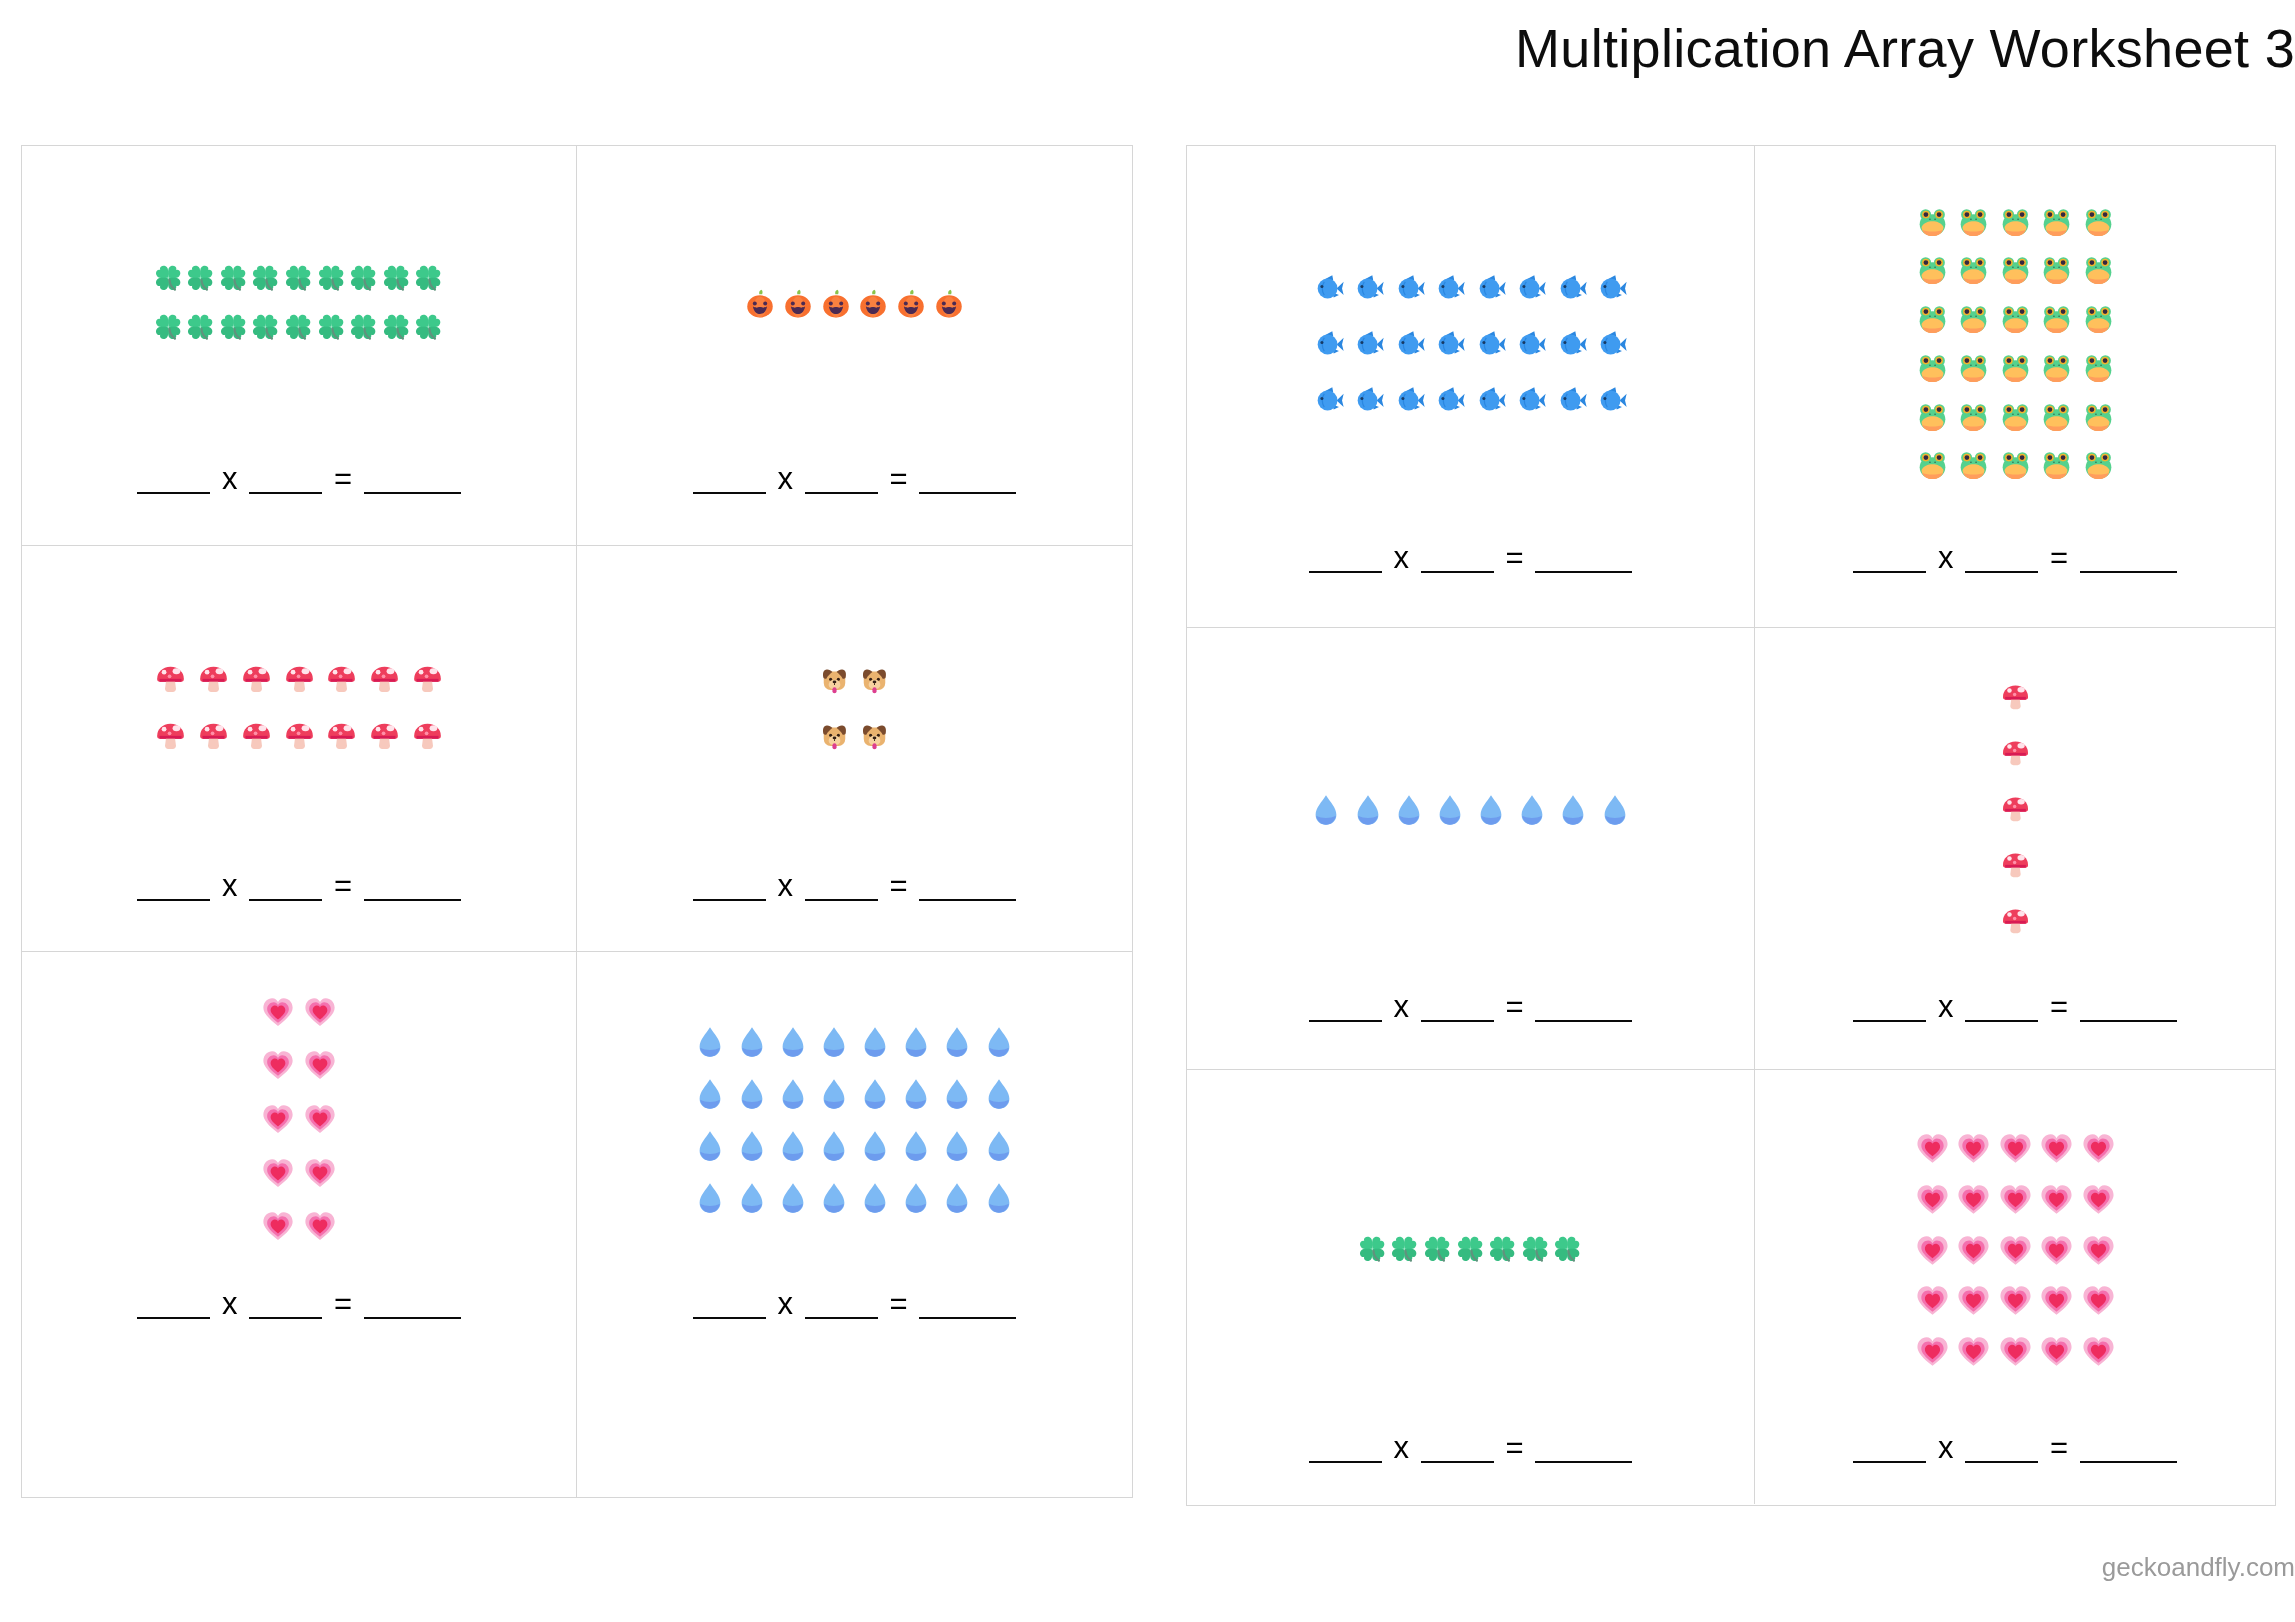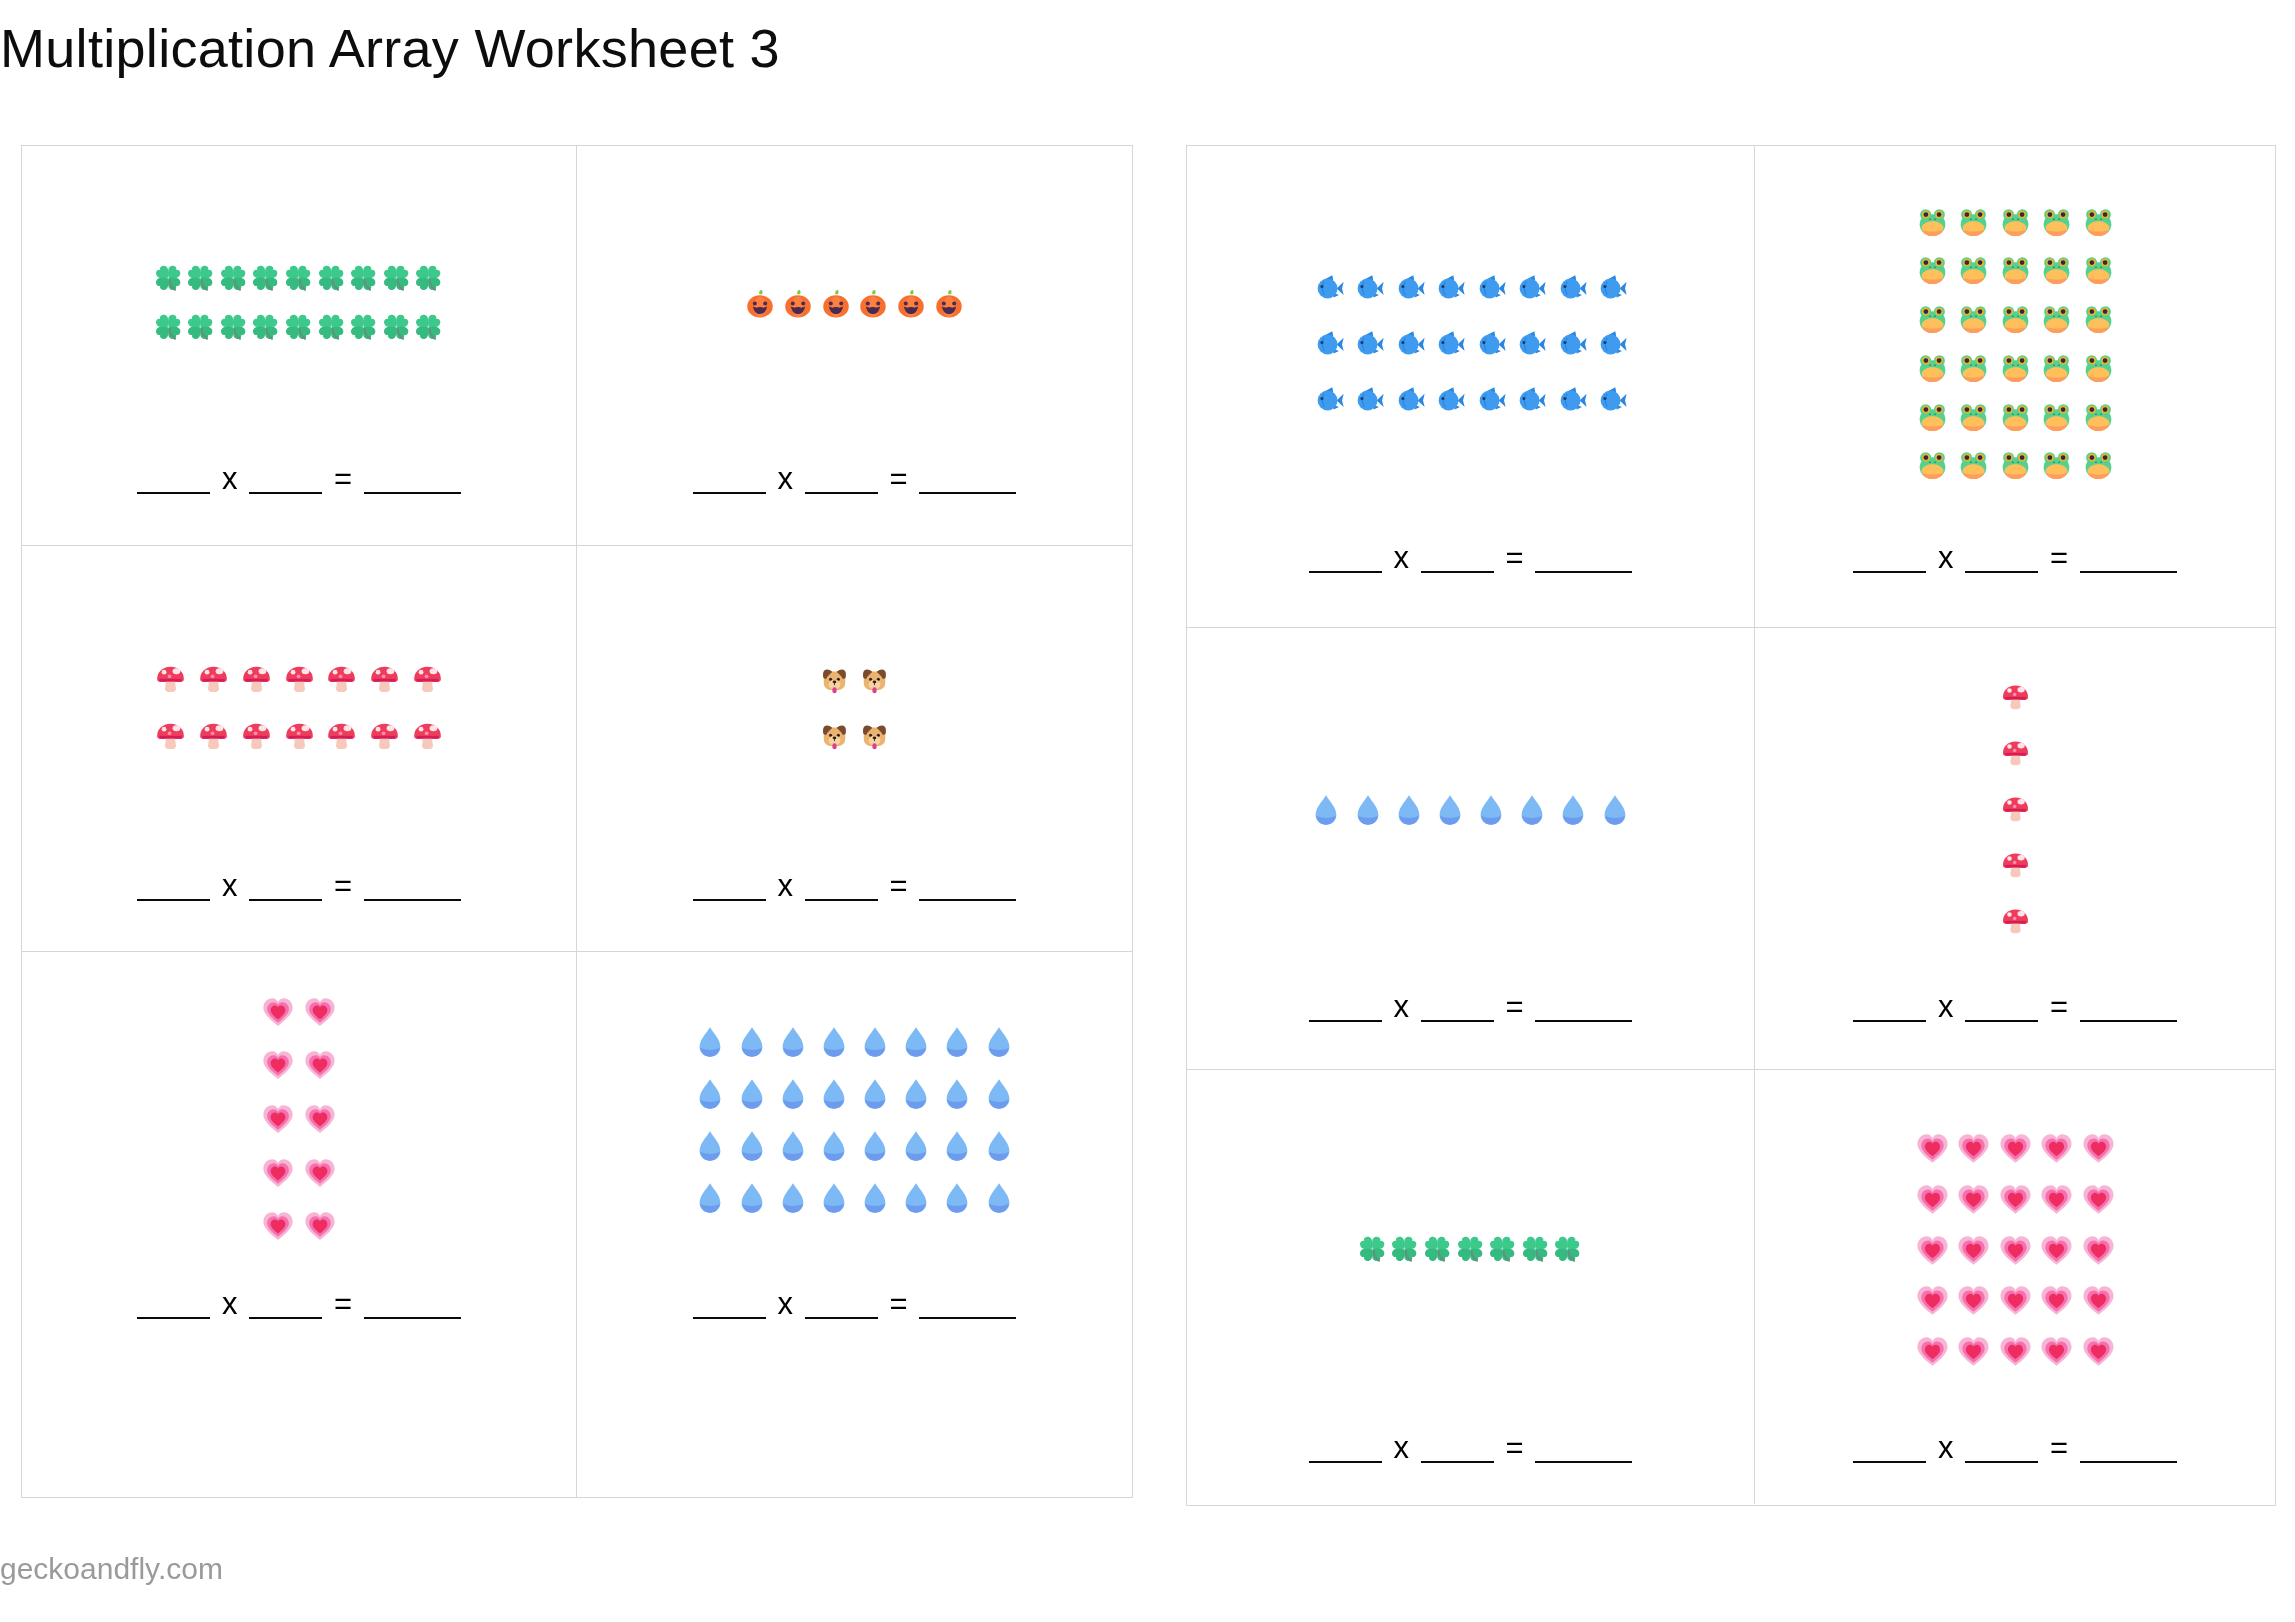--- a/index.html
+++ b/index.html
@@ -3,21 +3,21 @@
 <meta charset="utf-8">
 <style>
   * { margin:0; padding:0; box-sizing:border-box; }
   html,body { background:#ffffff; }
   body {
     width:2295px; height:1623px; position:relative;
     font-family:"Liberation Sans", sans-serif;
   }
   .title {
     position:absolute; top:17px; left:0; width:100%;
-    text-align:left; font-size:54px; font-weight:400; color:#0d0d0d;
+    text-align:right; font-size:54px; font-weight:400; color:#0d0d0d;
     letter-spacing:0.3px;
   }
   .panel {
     position:absolute; background:#fff;
     border:1.3px solid #d6d6d6;
     display:grid;
   }
   .panel-left {
     left:21px; top:145px; width:1112px; height:1353px;
     grid-template-columns:555px 555px;
@@ -46,21 +46,21 @@
     margin-bottom:var(--eqmb,52px);
     font-size:31px; color:#000;
   }
   .blank { display:inline-block; border-bottom:2px solid #0a0a0a; height:29px; }
   .blank-a { width:73px; }
   .blank-b { width:73px; }
   .blank-c { width:97px; }
   .op { line-height:1; padding:0 1.3px; }
   .footer {
     position:absolute; top:1552px; left:0; width:100%;
-    text-align:left; font-size:30px; color:#9a9a9a;
+    text-align:right; font-size:26px; color:#9a9a9a;
   }
   .svgdefs { position:absolute; width:0; height:0; overflow:hidden; }
 </style>
 </head>
 <body>
 
 <svg class="svgdefs" aria-hidden="true">
   <defs>
     <path id="heart-base" d="M0 9.5 C-6.5 4.5 -10 0.5 -10 -3 C-10 -7 -7 -9.5 -4 -9.5 C-1.8 -9.5 -0.6 -8.2 0 -6.8 C0.6 -8.2 1.8 -9.5 4 -9.5 C7 -9.5 10 -7 10 -3 C10 0.5 6.5 4.5 0 9.5 Z"></path>
 

